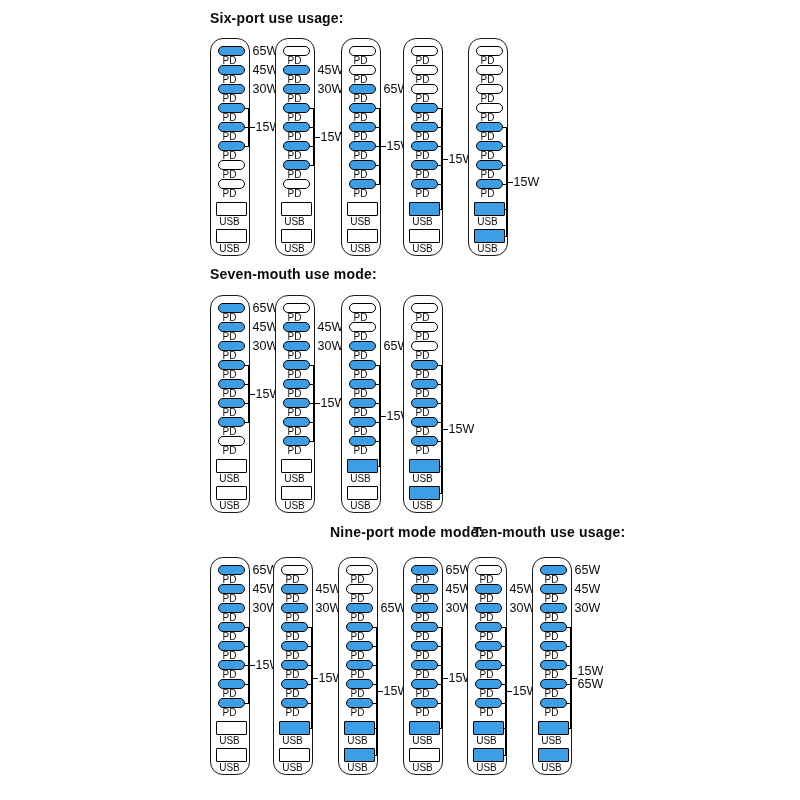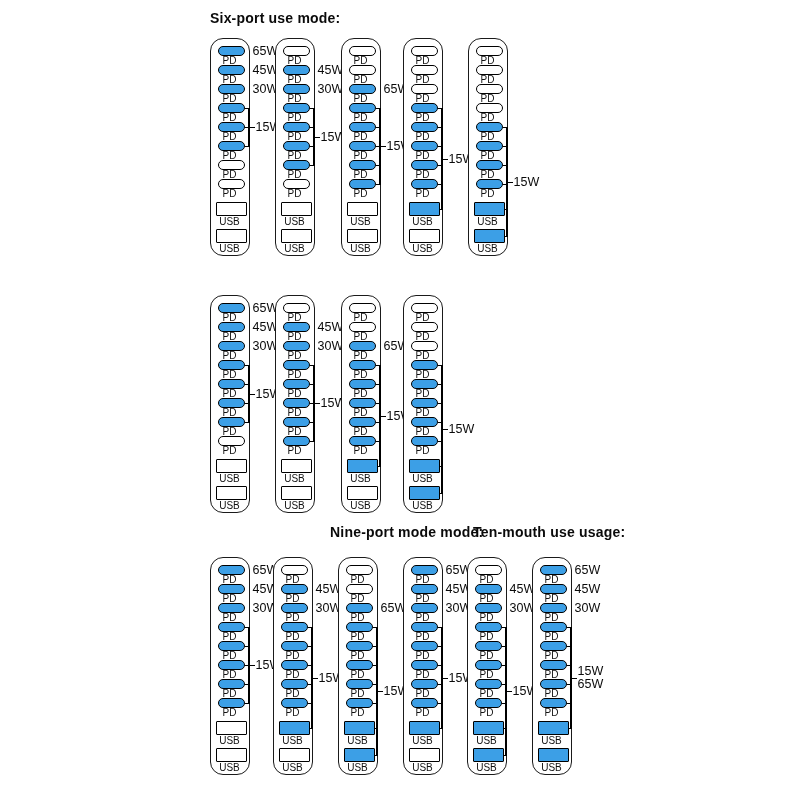--- a/index.html
+++ b/index.html
@@ -39,21 +39,21 @@
   .dash{position:absolute;left:37.4px;width:6.5px;height:1.4px;background:#000;}
   .bwatt{
     position:absolute;left:44.5px;font-size:12.5px;line-height:13px;
     white-space:nowrap;color:#0a0a0a;
   }
 </style>
 </head>
 <body>
 
 <div id="diagram">
-    <div class="section-title" style="left: 210px; top: 10px;">Six-port use mode:</div>
+    <div class="section-title" style="left: 210px; top: 10px;">Six-port use usage:</div>
     <div class="charger" style="left: 210px; top: 38px;">
       <div class="pill active" style="top: 7px;"></div>
       <div class="plabel" style="top: 16.5px;">PD</div>
       <div class="watt" style="left: 41.5px; top: 5.5px;">65W</div>
       <div class="pill active" style="top: 26px;"></div>
       <div class="plabel" style="top: 35.5px;">PD</div>
       <div class="watt" style="left: 41.5px; top: 24.5px;">45W</div>
       <div class="pill active" style="top: 45px;"></div>
       <div class="plabel" style="top: 54.5px;">PD</div>
       <div class="watt" style="left: 41.5px; top: 43.5px;">30W</div>
@@ -205,20 +205,21 @@
       <div class="tick" style="top: 170px; left: 35.5px; width: 3.3px;"></div>
       <div class="usbrect active" style="top: 190px;"></div>
       <div class="plabel" style="top: 204.5px;">USB</div>
       <div class="tick" style="top: 197px; left: 35.5px; width: 3.3px;"></div>
       <div class="vline" style="top: 88px; height: 110.4px;"></div>
       <div class="dash" style="top: 142.5px;"></div>
       <div class="bwatt" style="top: 136.7px;">
         <div>15W</div>
       </div>
     </div>
+    <div class="section-title" style="left: 210px; top: 266px;">Seven-mouth use mode:</div>
     <div class="charger" style="left: 210px; top: 295px;">
       <div class="pill active" style="top: 7px;"></div>
       <div class="plabel" style="top: 16.5px;">PD</div>
       <div class="watt" style="left: 41.5px; top: 5.5px;">65W</div>
       <div class="pill active" style="top: 26px;"></div>
       <div class="plabel" style="top: 35.5px;">PD</div>
       <div class="watt" style="left: 41.5px; top: 24.5px;">45W</div>
       <div class="pill active" style="top: 45px;"></div>
       <div class="plabel" style="top: 54.5px;">PD</div>
       <div class="watt" style="left: 41.5px; top: 43.5px;">30W</div>

